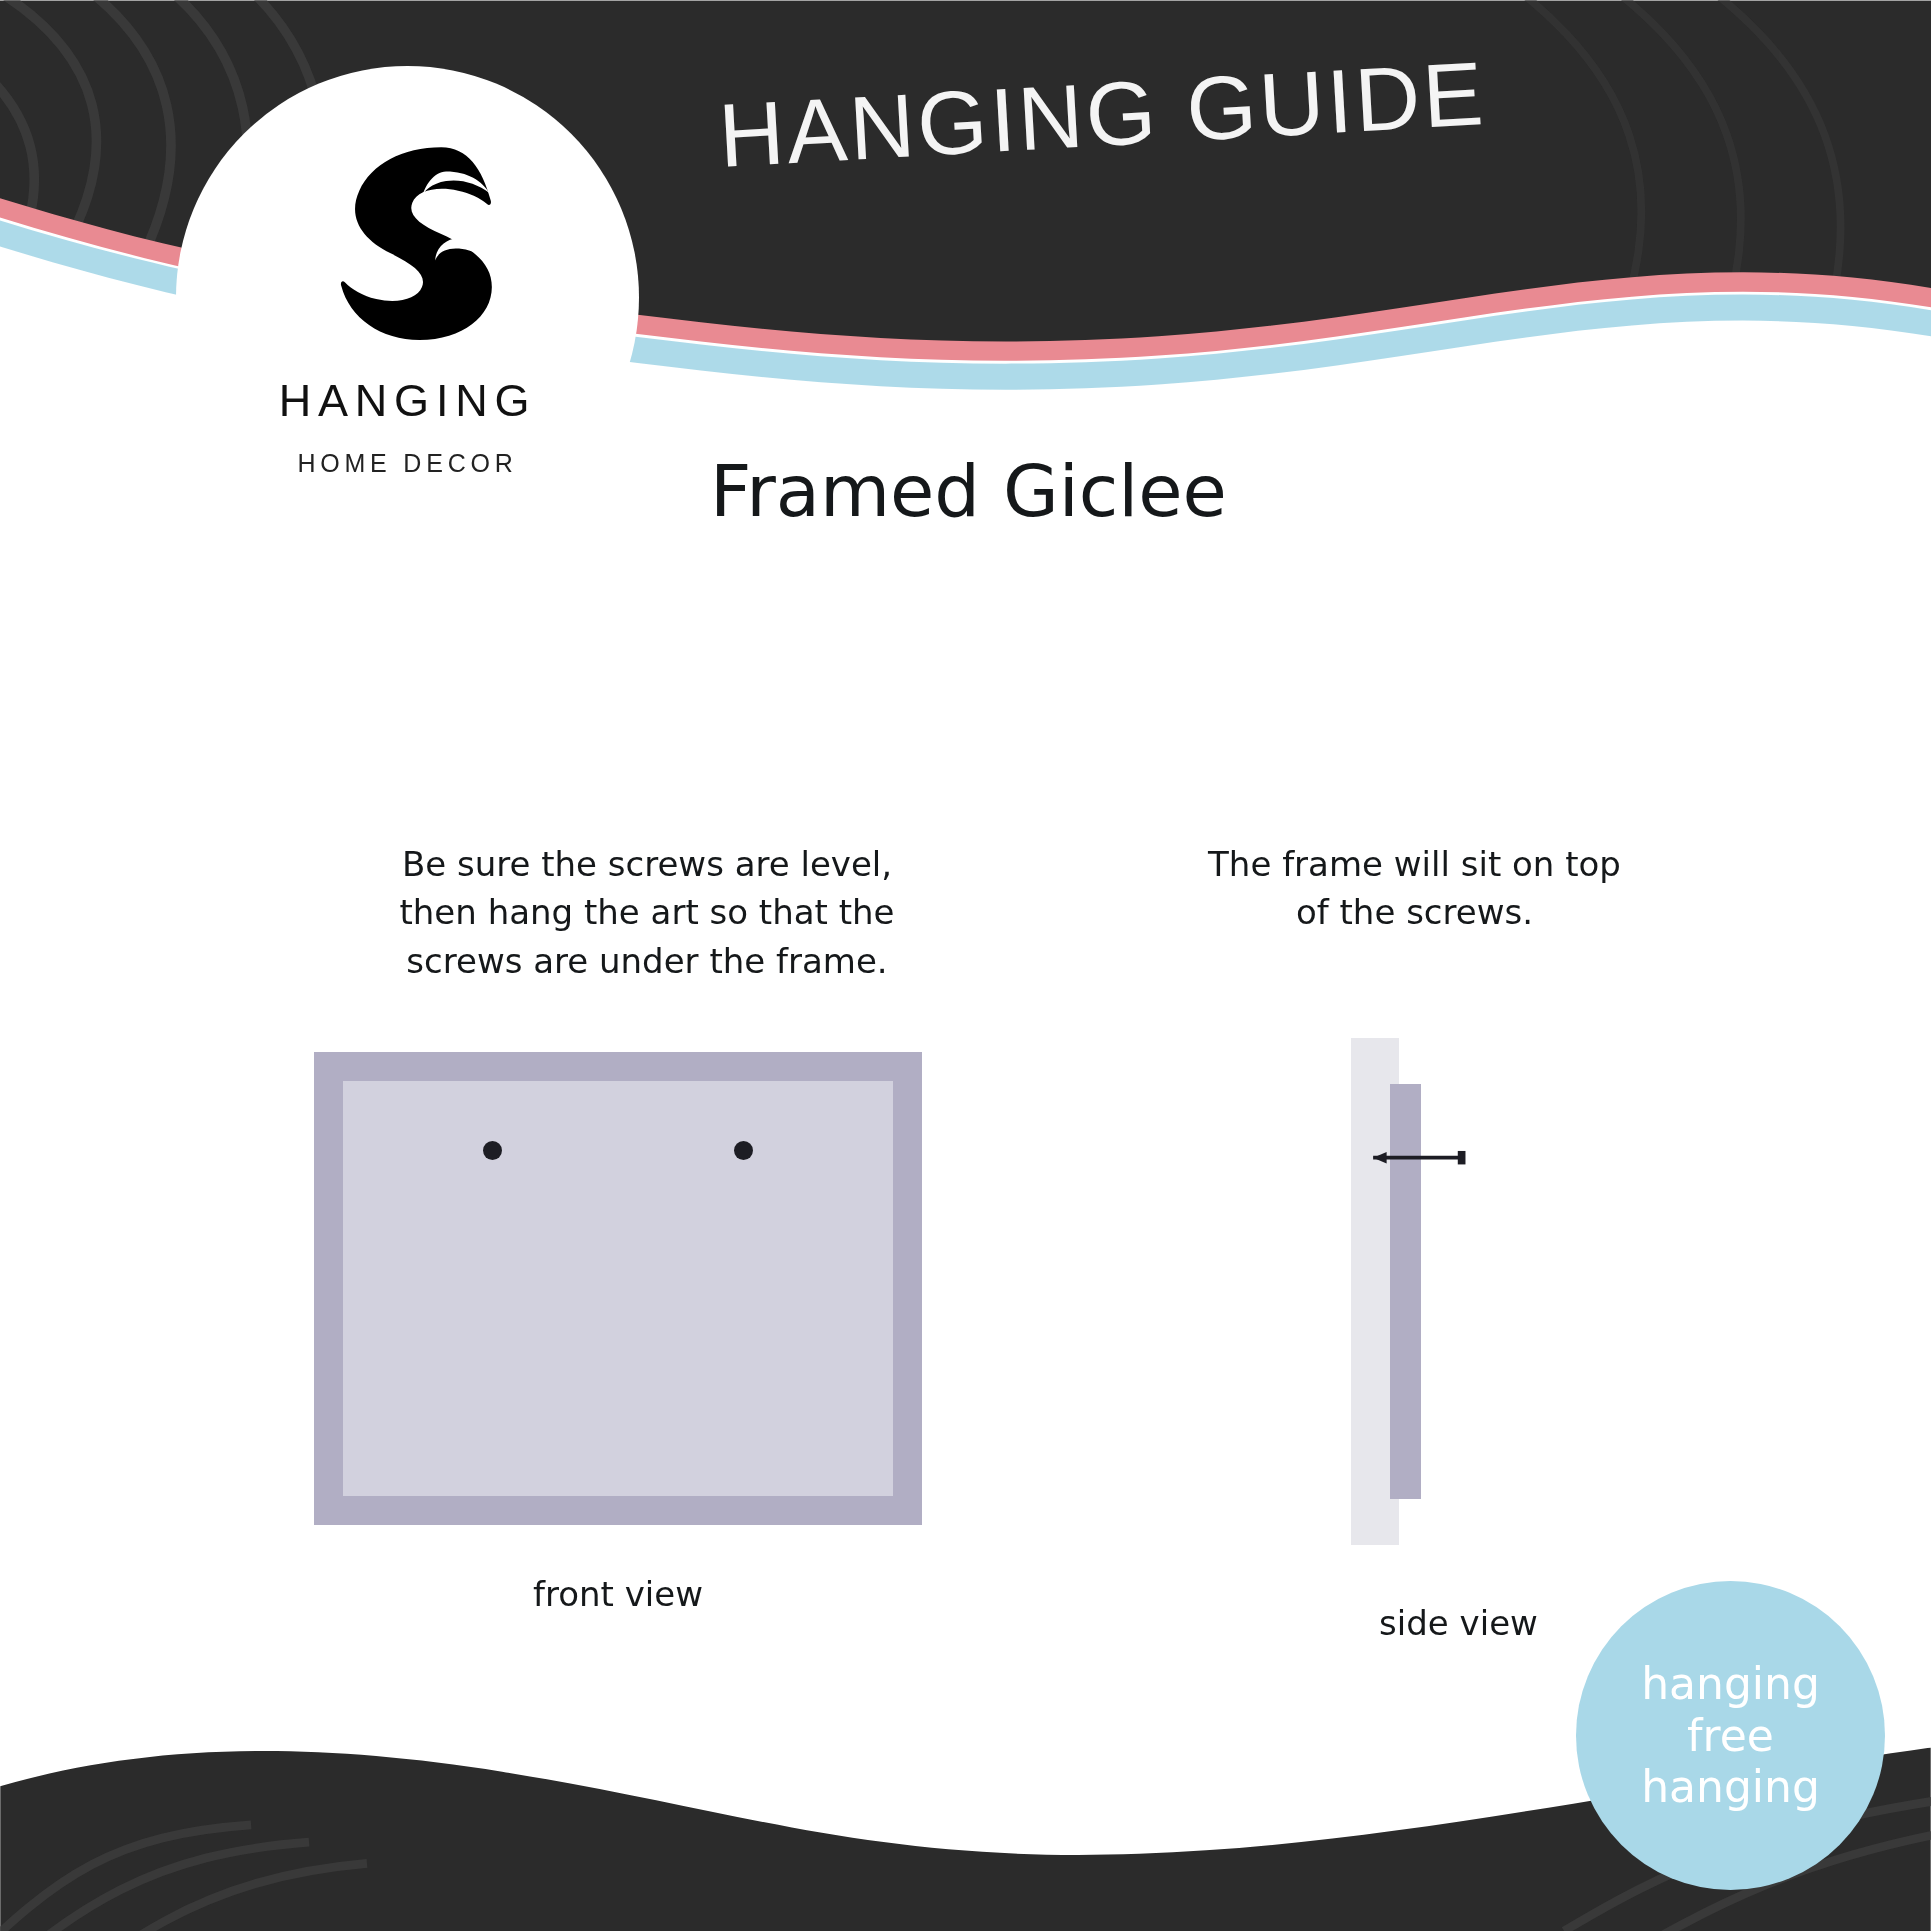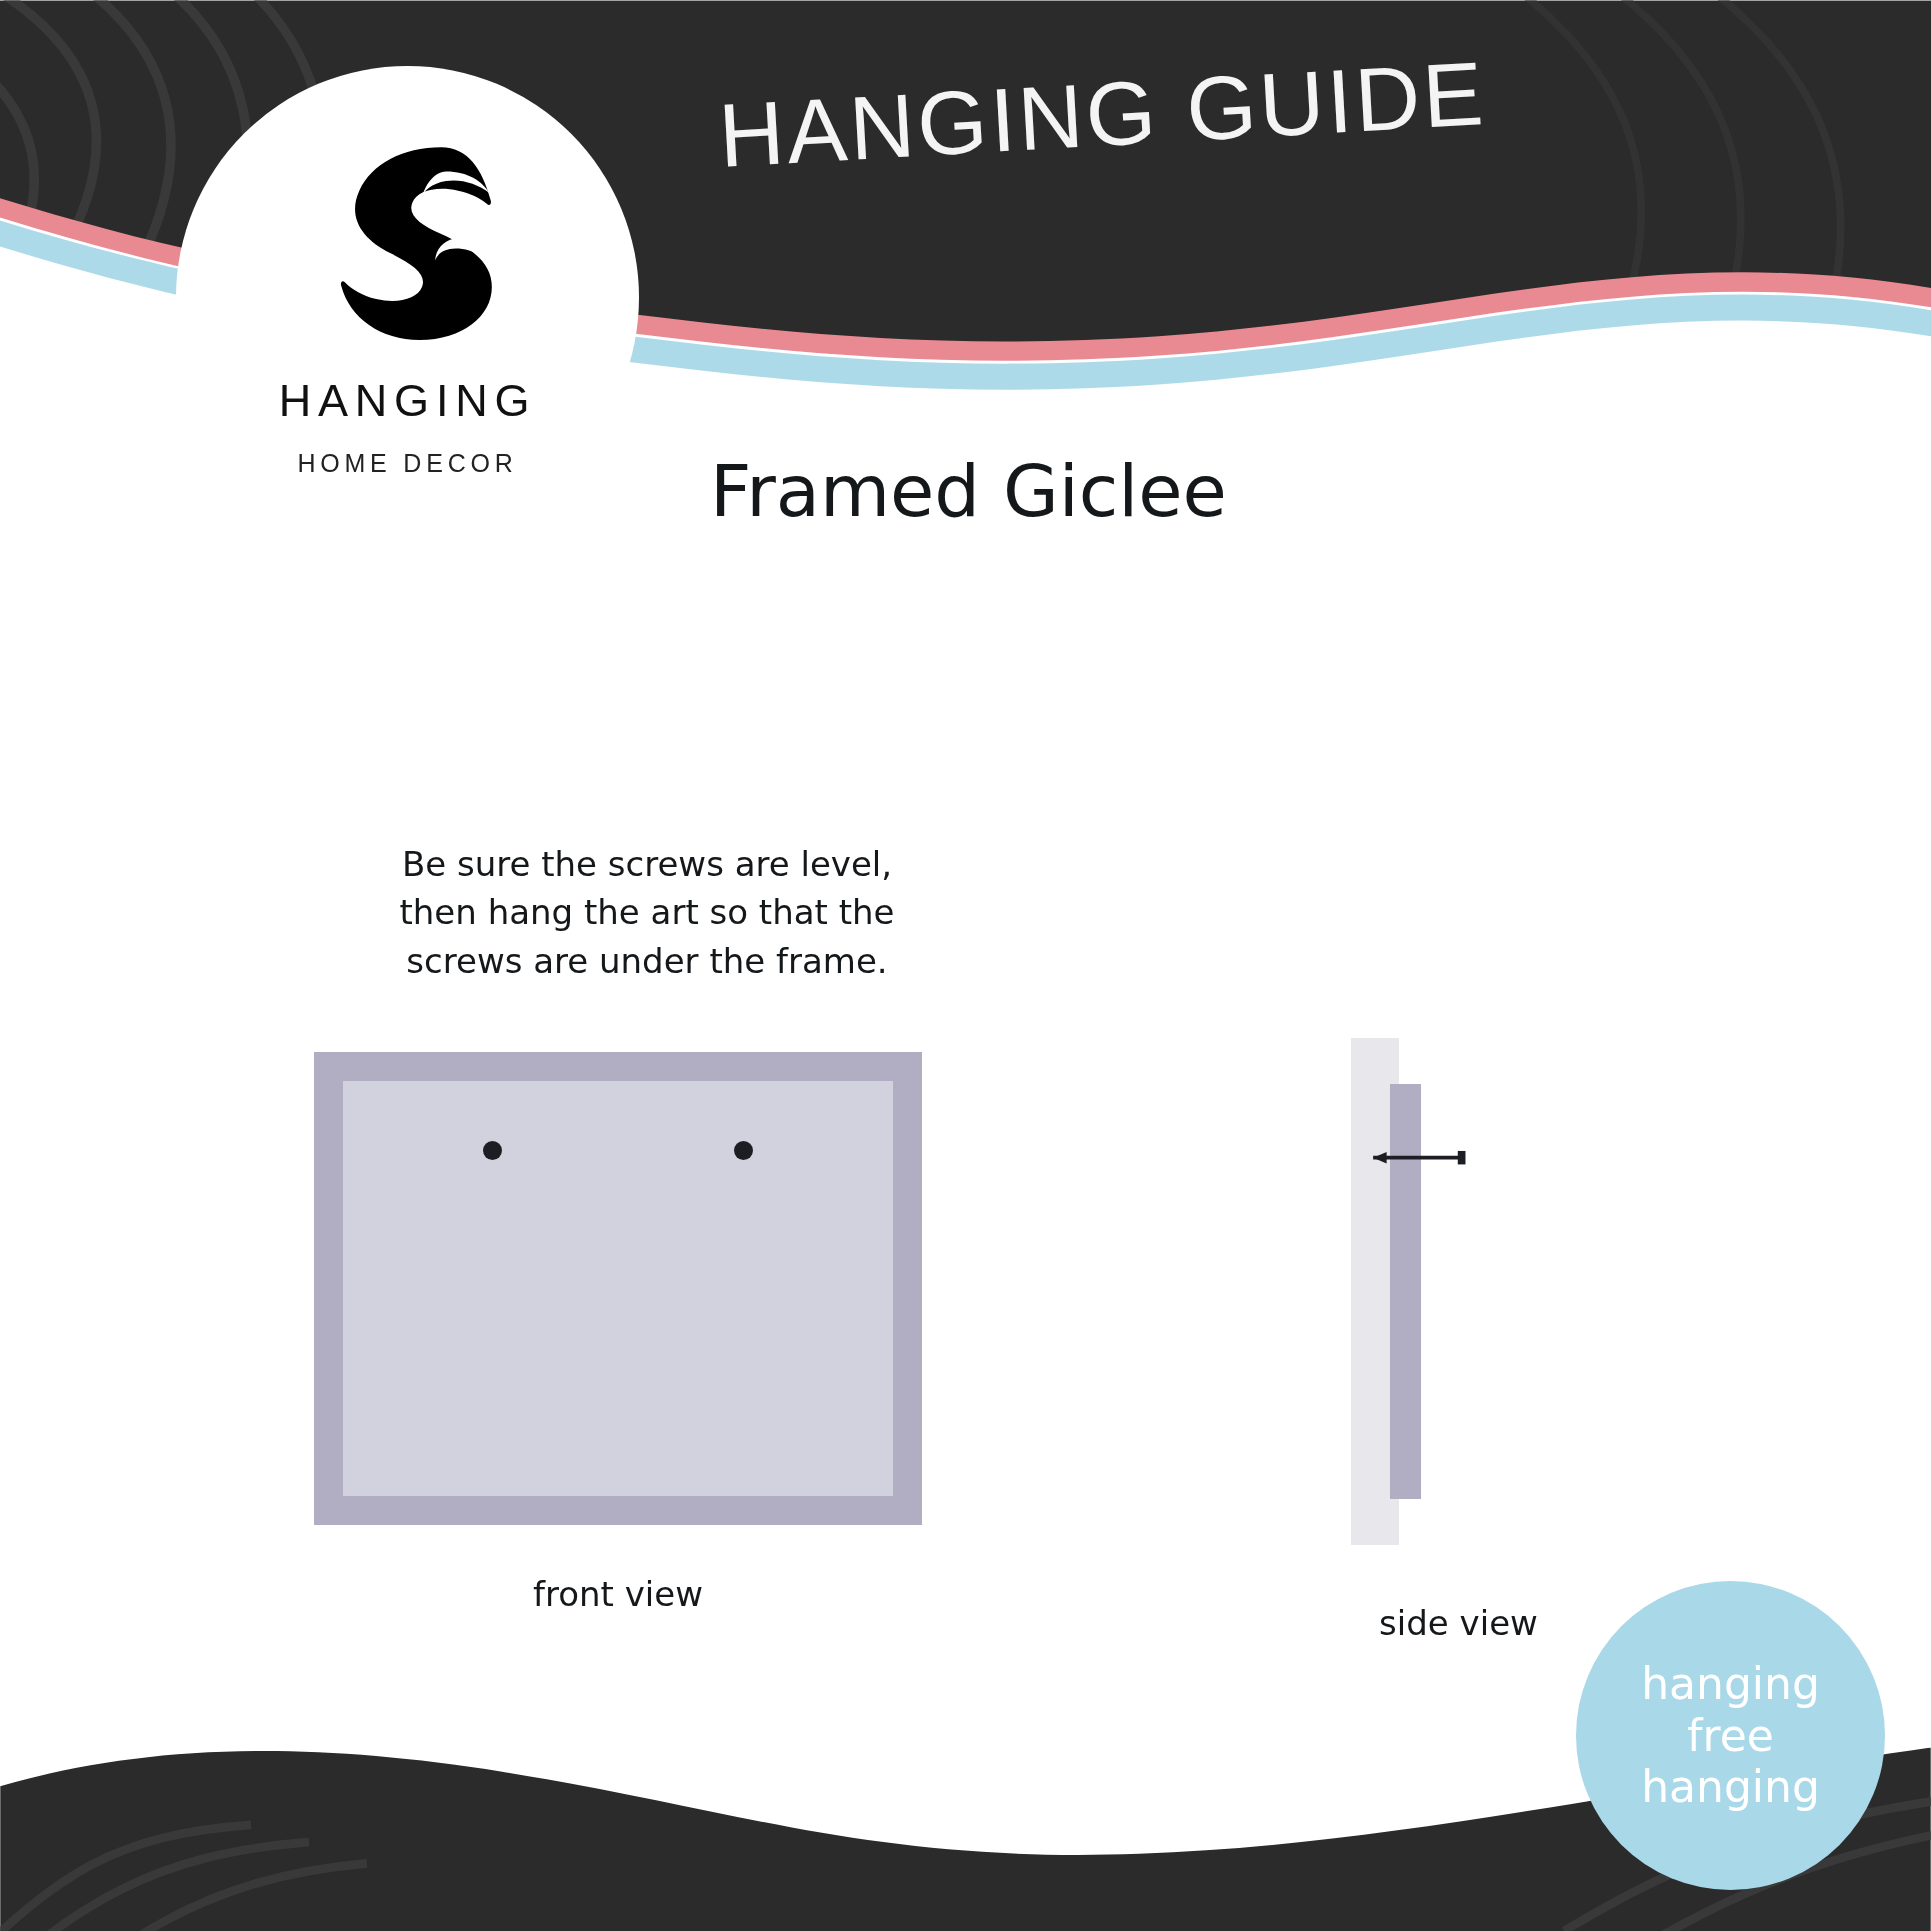--- a/index.html
+++ b/index.html
@@ -157,20 +157,23 @@
 
   <div class="guide-title">HANGING GUIDE</div>
 
   <div class="product-type">Framed Giclee</div>
 
 
   <div class="col col-left">
     <div class="caption">Be sure the screws are level, then hang the art so that the screws are under the frame.</div>
   </div>
 
+  <div class="col col-right">
+    <div class="caption">The frame will sit on top of the screws.</div>
+  </div>
 
   <div class="front-view">
     <div class="front-inner">
       <div class="screw-dot screw-left"></div>
       <div class="screw-dot screw-right"></div>
     </div>
   </div>
   <div class="front-label">front view</div>
 
   <div class="side-view">

